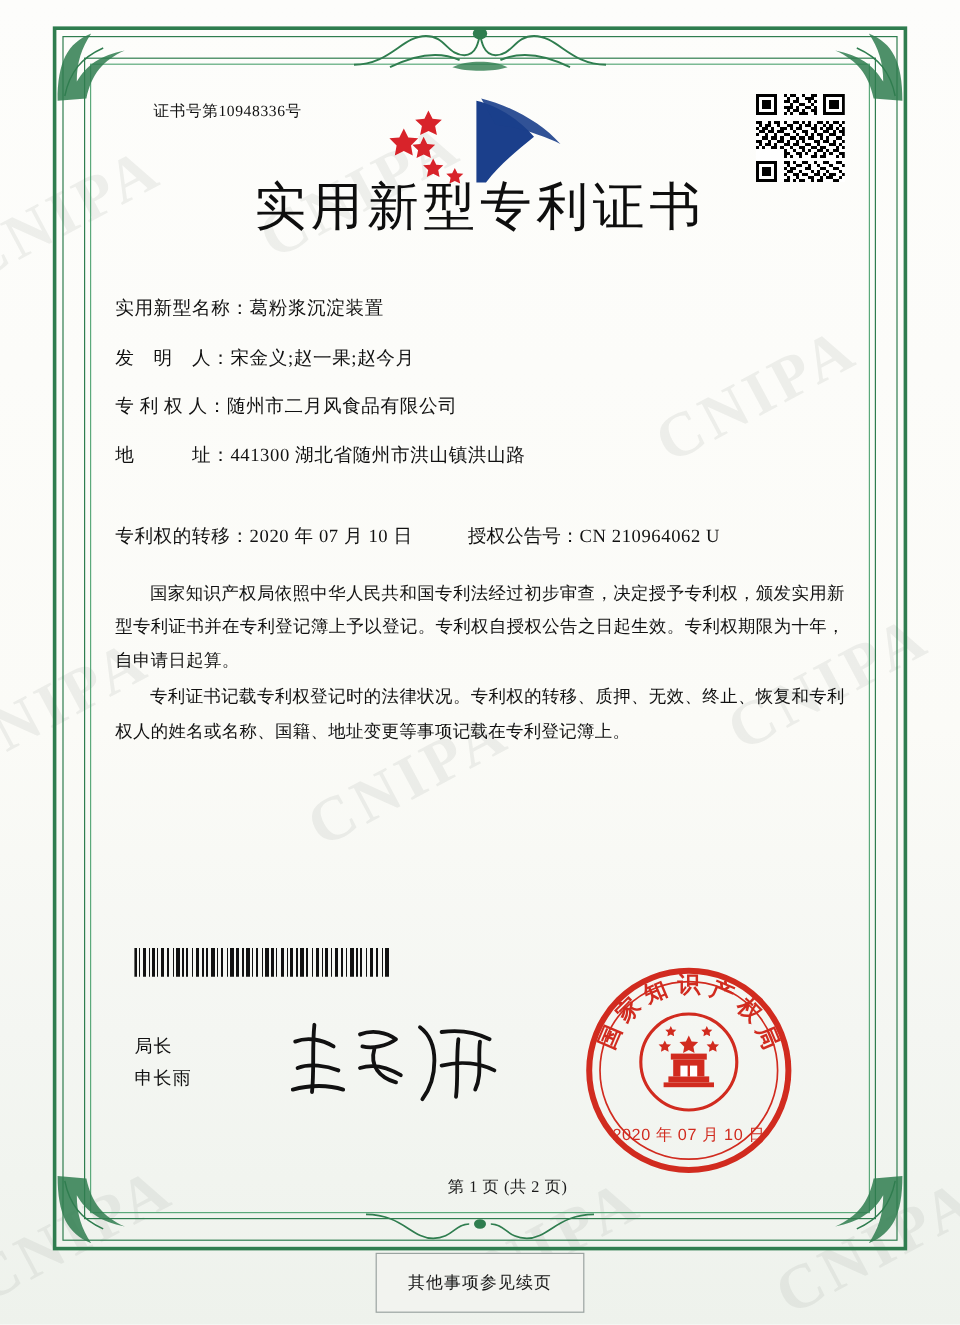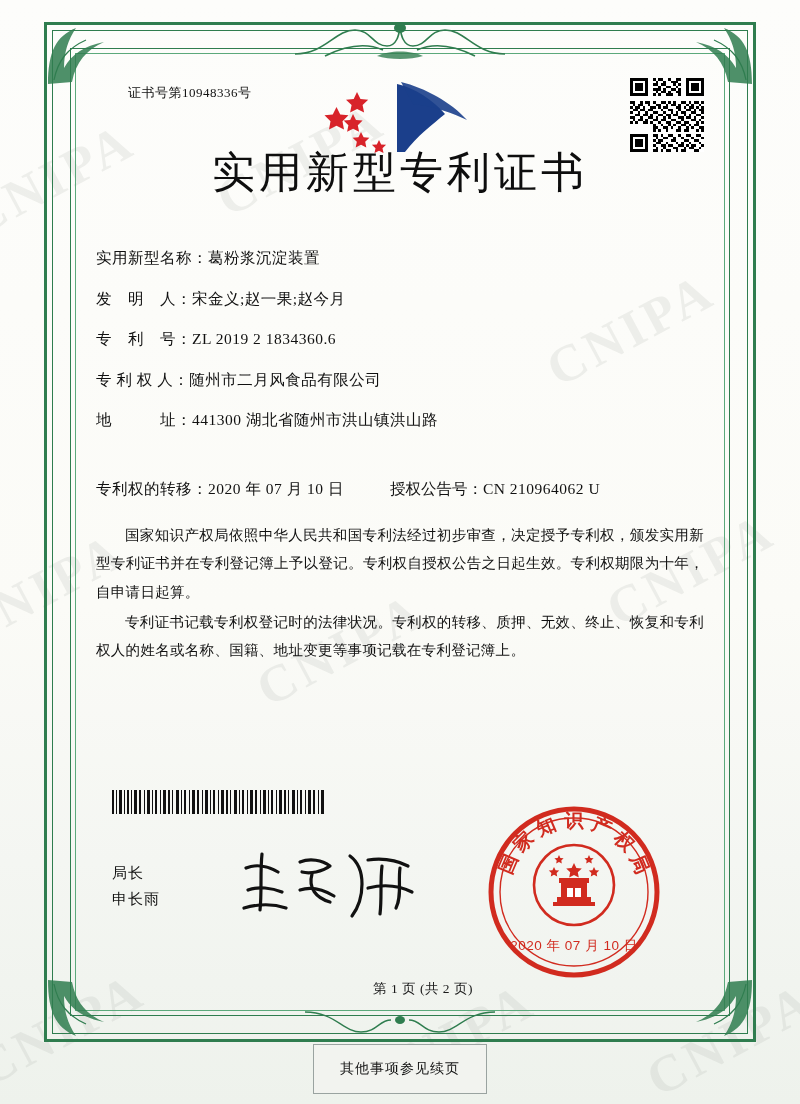--- a/index.html
+++ b/index.html
@@ -509,24 +509,20 @@
       <div class="field-row">
         <span class="f-label">实用新型名称：</span>
         <span class="f-value">葛粉浆沉淀装置</span>
       </div>
 
       <div class="field-row">
         <span class="f-label">发　明　人：</span>
         <span class="f-value">宋金义;赵一果;赵今月</span>
       </div>
 
-      <div class="field-row">
-        <span class="f-label">专　利　号：</span>
-        <span class="f-value">ZL 2019 2 1834360.6</span>
-      </div>
 
 
       <div class="field-row">
         <span class="f-label">专 利 权 人：</span>
         <span class="f-value">随州市二月风食品有限公司</span>
       </div>
 
       <div class="field-row">
         <span class="f-label">地　　　址：</span>
         <span class="f-value">441300 湖北省随州市洪山镇洪山路</span>

